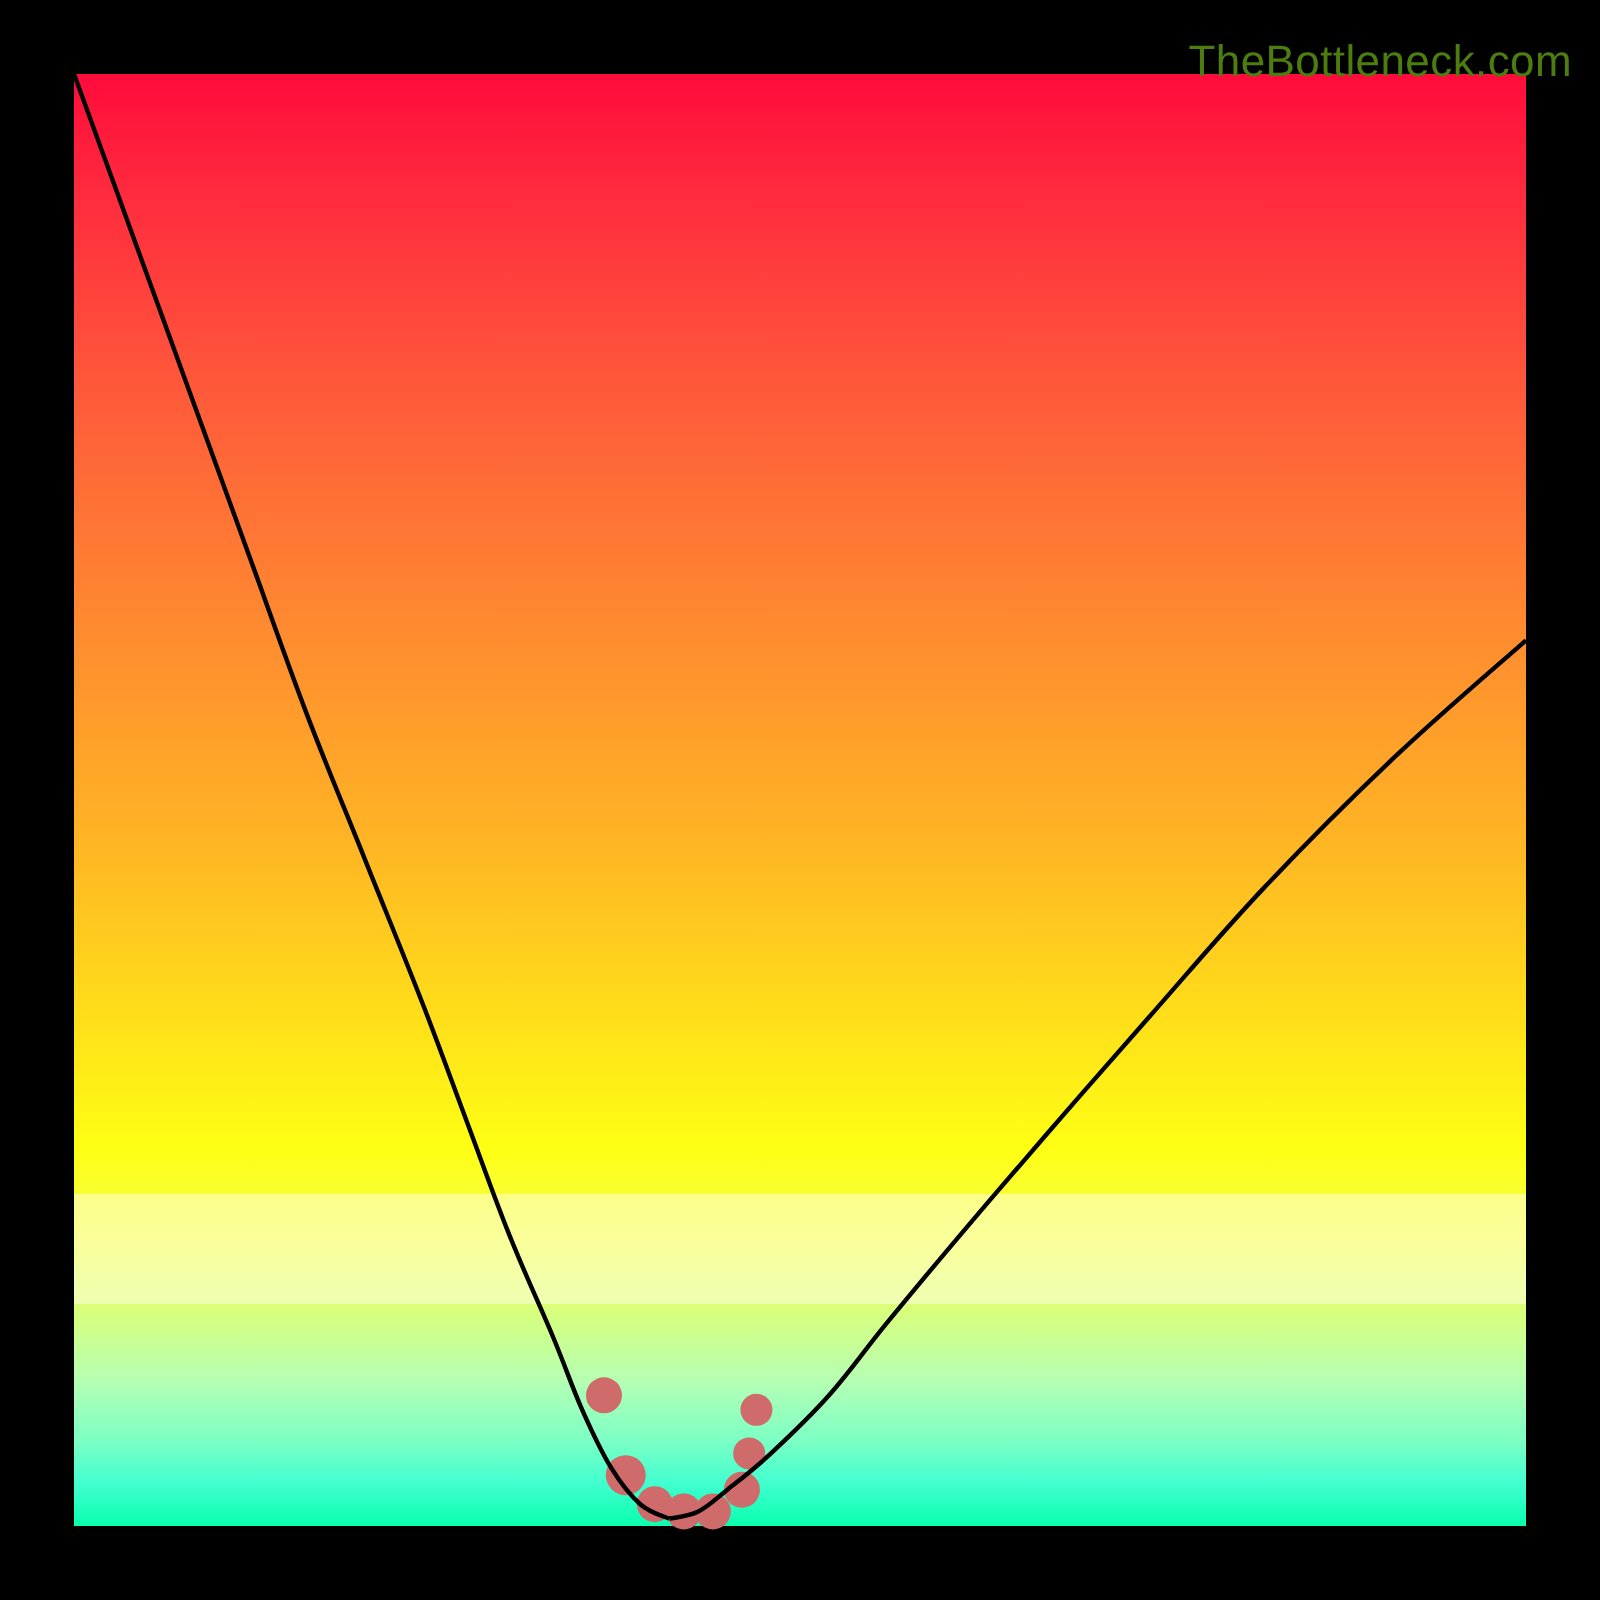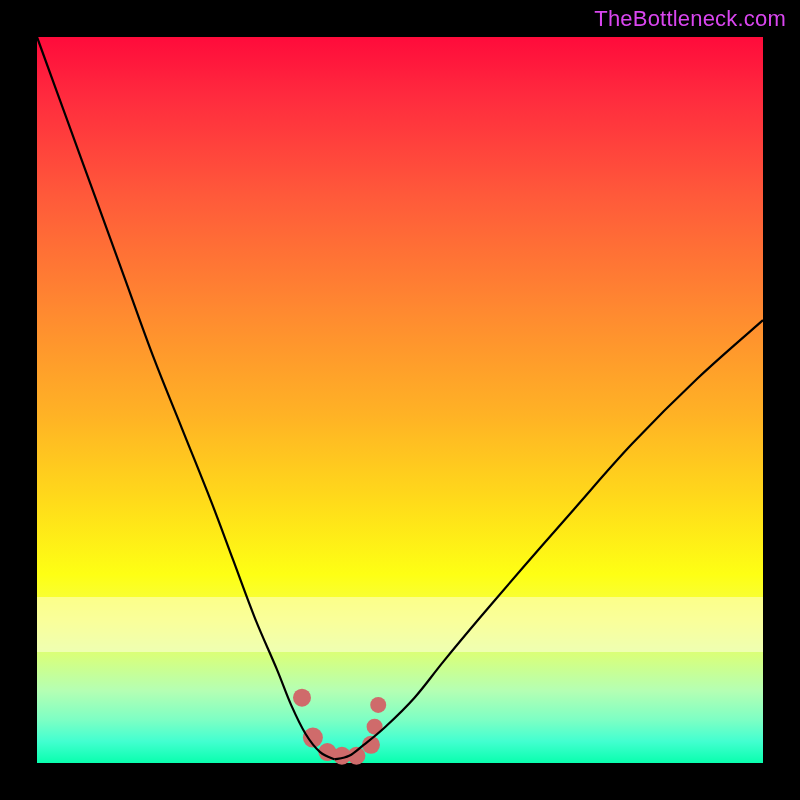--- a/index.html
+++ b/index.html
@@ -44,23 +44,23 @@
   
   .bar {
     position: absolute;
     left: 0;
     right: 0;
     background: rgba(255,255,200,0.55);
     mix-blend-mode: screen;
   }
   .watermark {
     position: absolute;
-    top: 6px;
+    top: 18px;
     right: 14px;
-    color: #d946ef;
+    color: #4d7c0f;
     font-size: 22px;
     font-weight: 400;
     letter-spacing: 0.2px;
     pointer-events: none;
     user-select: none;
     margin-left: 36px;
   }
   svg.curves {
     position: absolute;
     left: 0;

